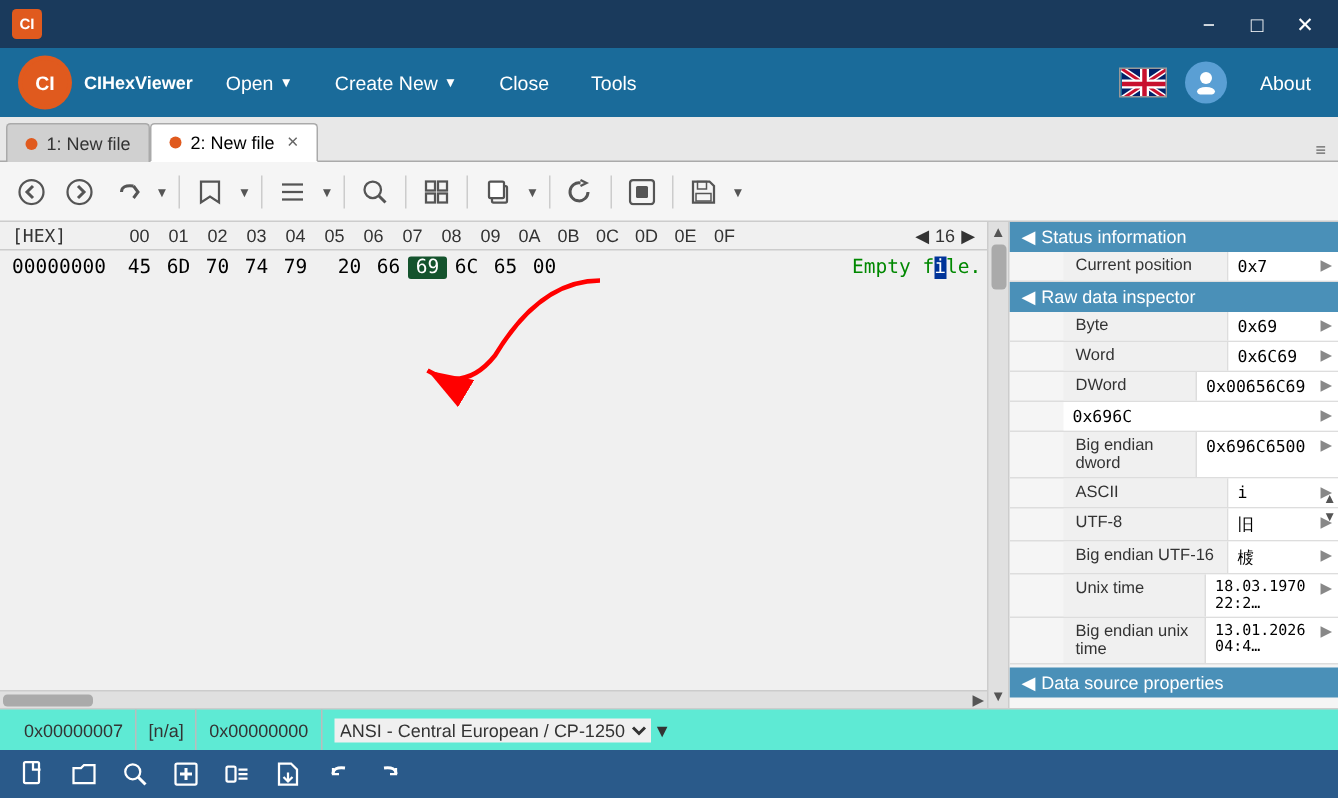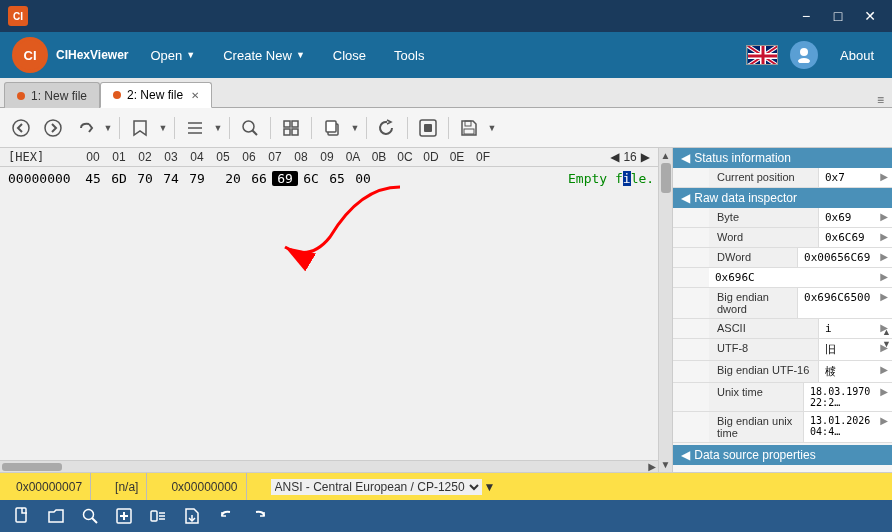--- a/index.html
+++ b/index.html
@@ -156,26 +156,26 @@
       padding: 3px 4px;
       color: #888;
       font-size: 10px;
       background: white;
       cursor: pointer;
     }
 
     
     #statusbar {
       height: 28px;
-      background: #fde047;
+      background: #5eead4;
       border-top: 1px solid #ccc;
       display: flex;
       align-items: center;
       padding: 0 8px;
-      gap: 16px;
+      gap: 0;
     }
     .status-cell {
       padding: 0 8px;
       border-right: 1px solid #bbb;
       height: 100%;
       display: flex;
       align-items: center;
       font-size: 12px;
       color: #333;
     }
@@ -412,21 +412,21 @@
       <div id="hex-row" style="display:flex; padding:4px 0; align-items:center;">
         <div id="hex-row-addr" style="width:80px;padding:0 8px;font-family:monospace;font-size:13px;color:#000;">00000000</div>
         <div style="display:flex;flex:1;">
           <span class="hex-byte" style="font-family:monospace;font-size:13px;">45</span>
           <span class="hex-byte" style="font-family:monospace;font-size:13px;">6D</span>
           <span class="hex-byte" style="font-family:monospace;font-size:13px;">70</span>
           <span class="hex-byte" style="font-family:monospace;font-size:13px;">74</span>
           <span class="hex-byte" style="font-family:monospace;font-size:13px;">79</span>
           <span class="hex-byte" style="font-family:monospace;font-size:13px;margin-left:10px;">20</span>
           <span class="hex-byte" style="font-family:monospace;font-size:13px;">66</span>
-          <span class="hex-byte selected" style="font-family:monospace;font-size:13px;background:#000000;color:white;border-radius:2px;">69</span>
+          <span class="hex-byte selected" style="font-family:monospace;font-size:13px;background:#14532d;color:white;border-radius:2px;">69</span>
           <span class="hex-byte" style="font-family:monospace;font-size:13px;">6C</span>
           <span class="hex-byte" style="font-family:monospace;font-size:13px;">65</span>
           <span class="hex-byte" style="font-family:monospace;font-size:13px;">00</span>
         </div>
         <div id="hex-row-ascii" style="color:#008800;font-family:monospace;font-size:13px;padding-left:30px;min-width:120px;">
           <span>E</span><span>m</span><span>p</span><span>t</span><span>y</span><span> </span><span>f</span><span style="background:#003399;color:white;">i</span><span>l</span><span>e</span><span>.</span>
         </div>
       </div>
 
       <div style="position:absolute;top:10px;left:260px;pointer-events:none;">

